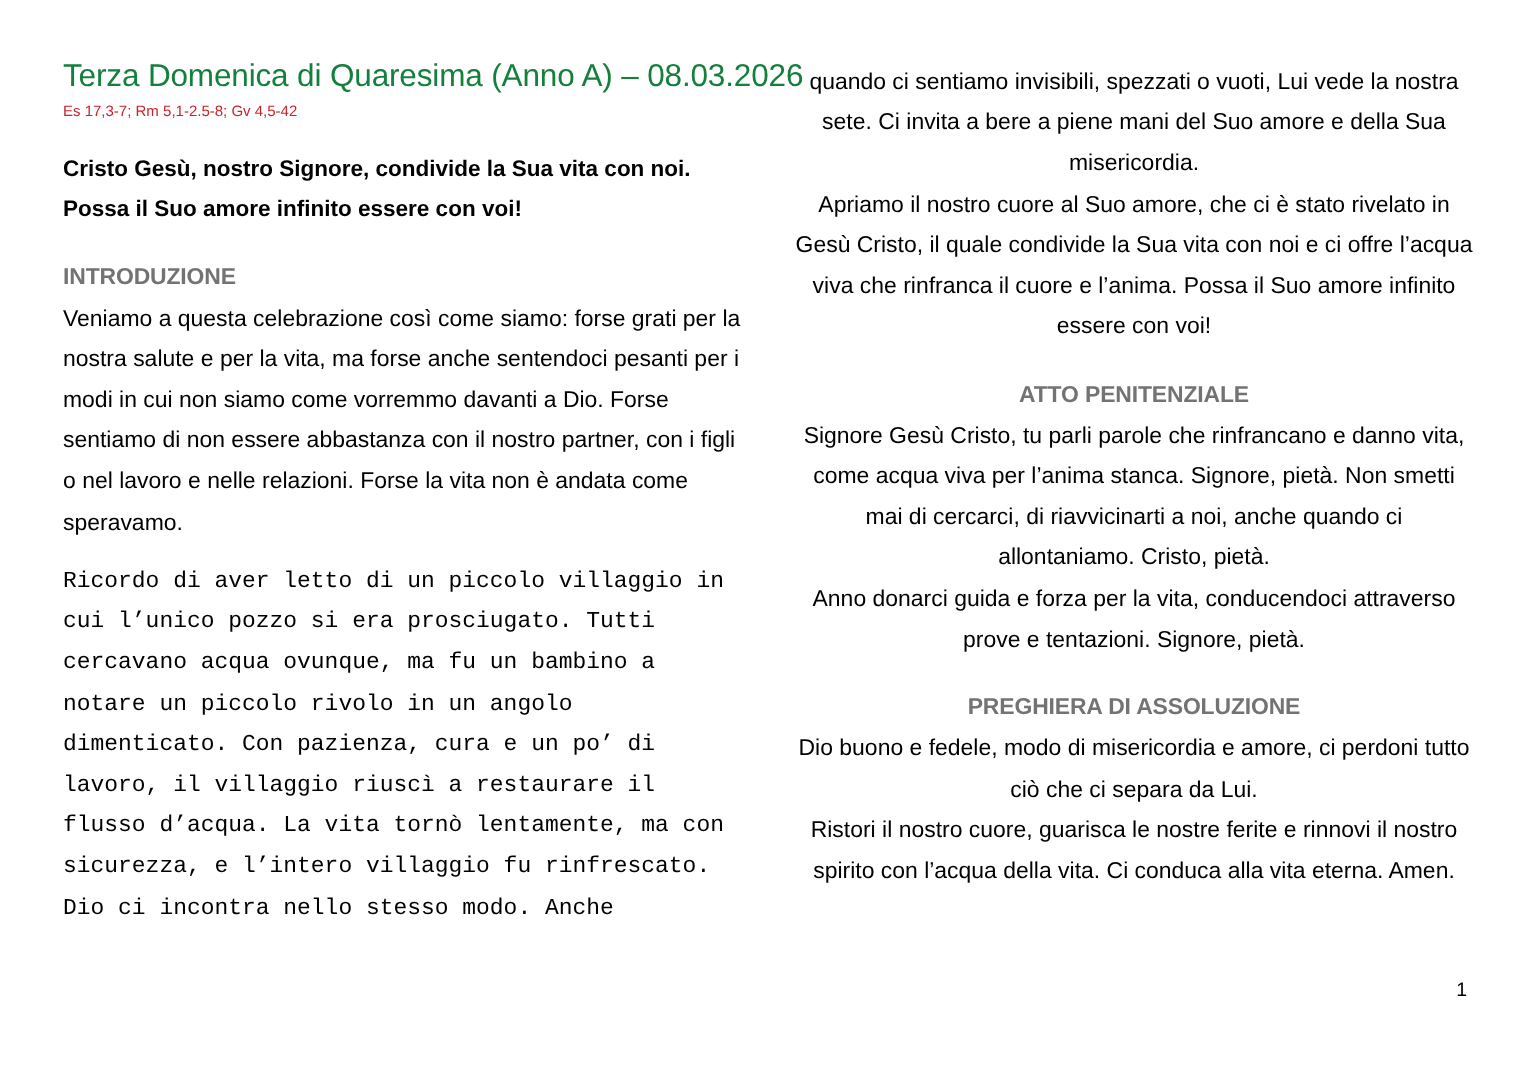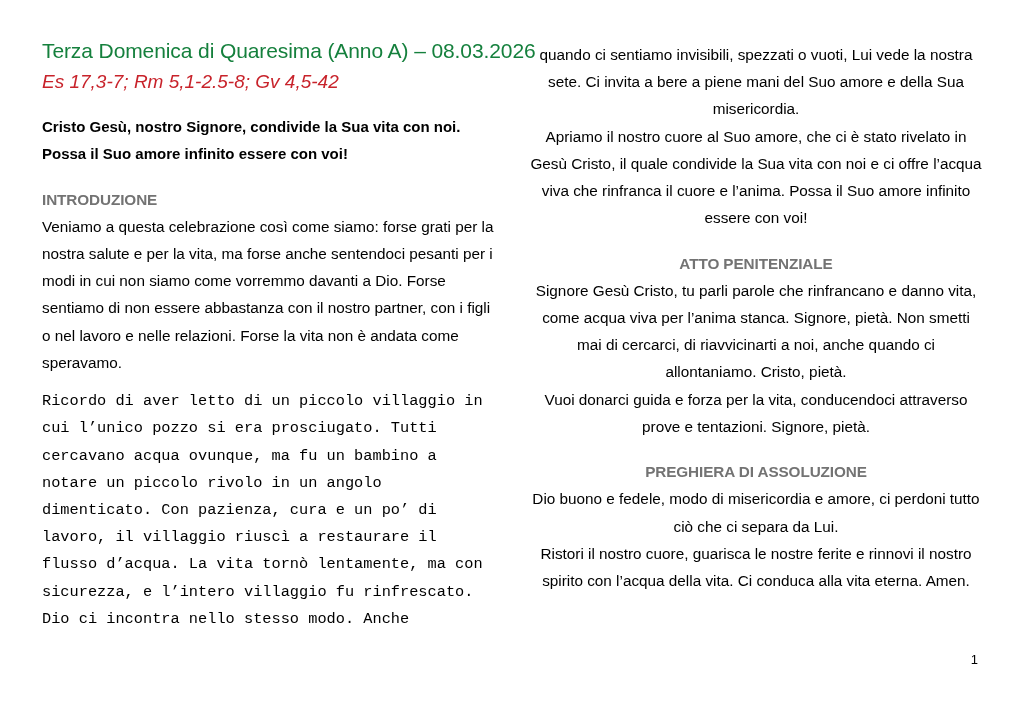--- a/index.html
+++ b/index.html
@@ -51,22 +51,21 @@
   .doc-title {
     font-size: 21px;
     font-weight: normal;
     color: #15803d;
     line-height: 1.58;
     letter-spacing: -0.1px;
     margin: 0;
     white-space: nowrap;
   }
   .doc-readings {
-    font-size: 19px;
-    font-style: italic;
+    font-size: 10px;
     color: #c8232b;
     line-height: 1.58;
     margin: 0 0 2px 0;
   }
 
   .greeting {
     font-size: 15px;
     font-weight: bold;
     color: #000000;
     line-height: 1.78;
@@ -129,21 +128,21 @@
     <div class="col col-right">
 
       <p class="body-par">quando ci sentiamo invisibili, spezzati o vuoti, Lui vede la nostra sete. Ci invita a bere a piene mani del Suo amore e della Sua misericordia.</p>
 
       <p class="body-par">Apriamo il nostro cuore al Suo amore, che ci è stato rivelato in Gesù Cristo, il quale condivide la Sua vita con noi e ci offre l’acqua viva che rinfranca il cuore e l’anima. Possa il Suo amore infinito essere con voi!</p>
 
       <div class="section-heading">ATTO PENITENZIALE</div>
 
       <p class="body-par">Signore Gesù Cristo, tu parli parole che rinfrancano e danno vita, come acqua viva per l’anima stanca. Signore, pietà. Non smetti mai di cercarci, di riavvicinarti a noi, anche quando ci allontaniamo. Cristo, pietà.</p>
 
-      <p class="body-par">Vuoi donarci guida e forza per la vita, conducendoci attraverso prove e tentazioni. Signore, pietà.</p>
+      <p class="body-par">Anno donarci guida e forza per la vita, conducendoci attraverso prove e tentazioni. Signore, pietà.</p>
 
       <div class="section-heading">PREGHIERA DI ASSOLUZIONE</div>
 
       <p class="body-par">Dio buono e fedele, modo di misericordia e amore, ci perdoni tutto ciò che ci separa da Lui.</p>
 
       <p class="body-par">Ristori il nostro cuore, guarisca le nostre ferite e rinnovi il nostro spirito con l’acqua della vita. Ci conduca alla vita eterna. Amen.</p>
 
     </div>
 
   </div>

